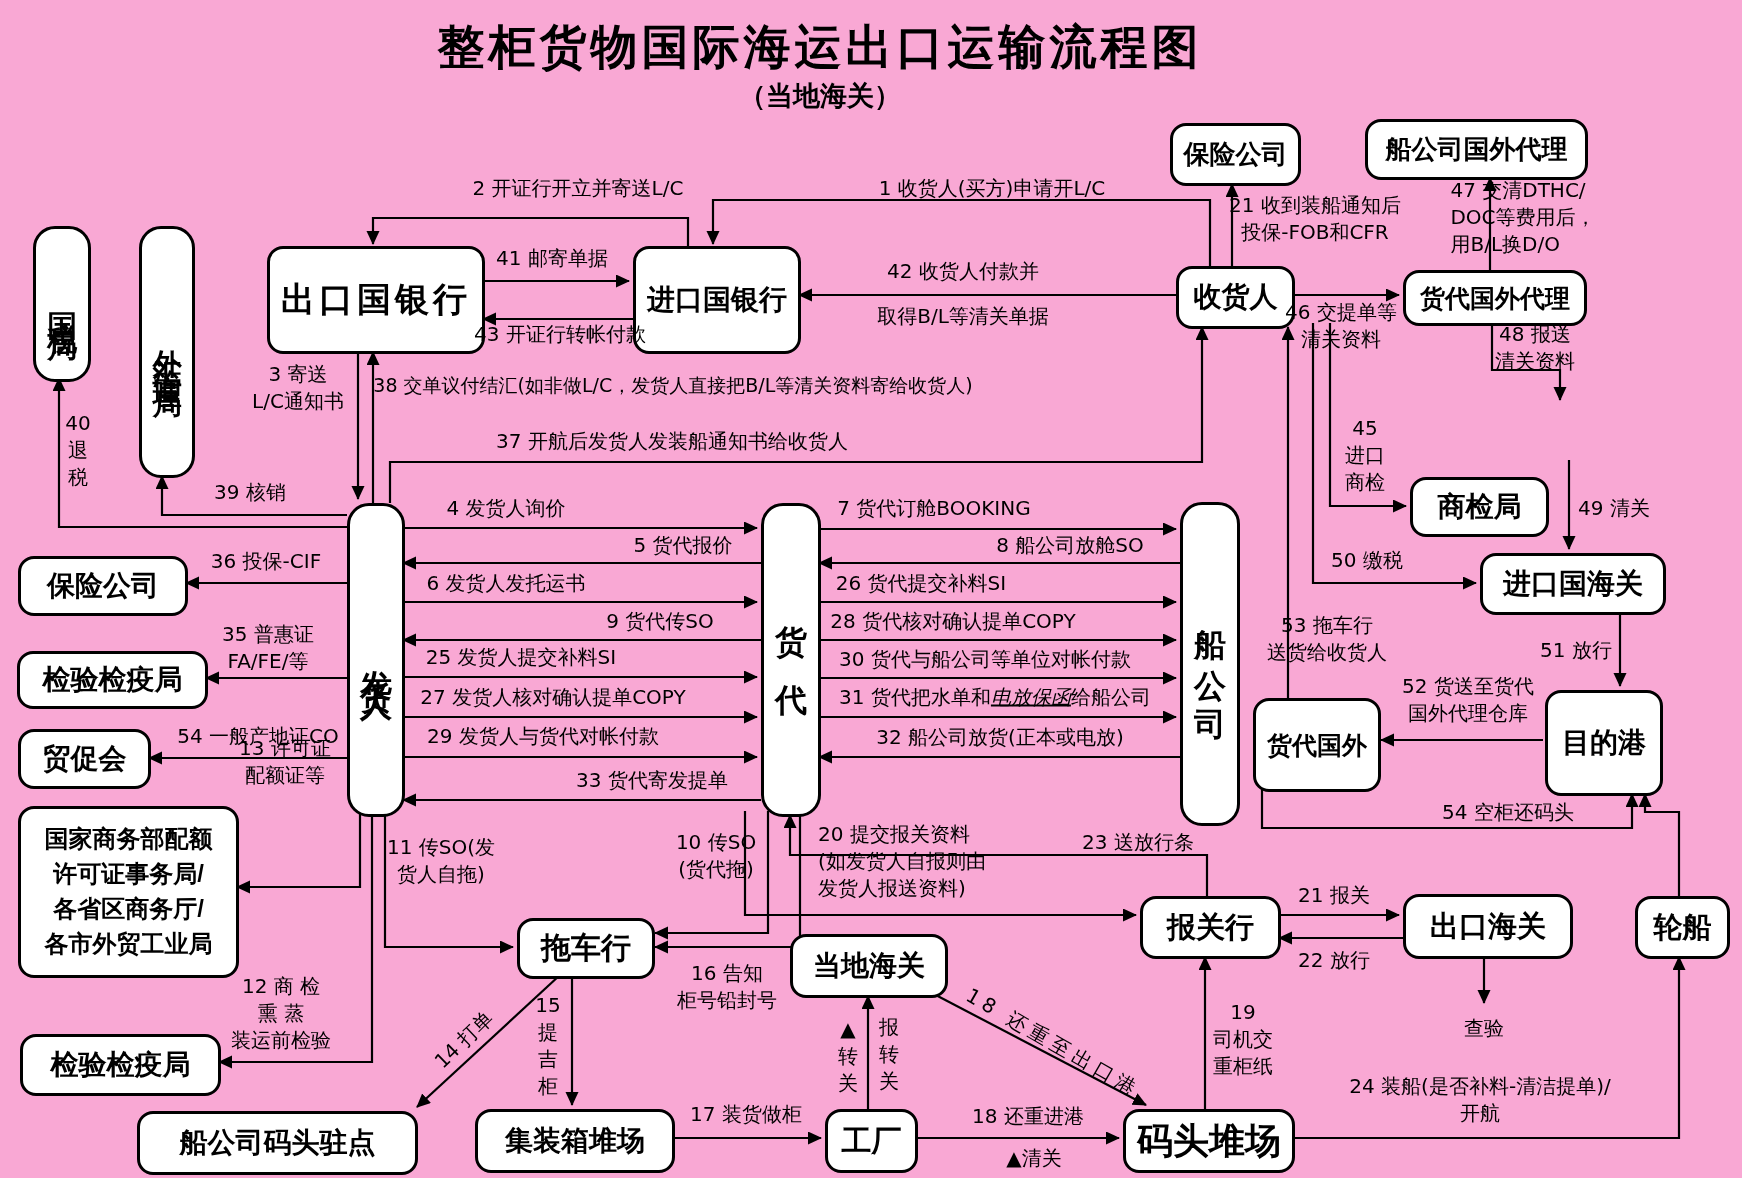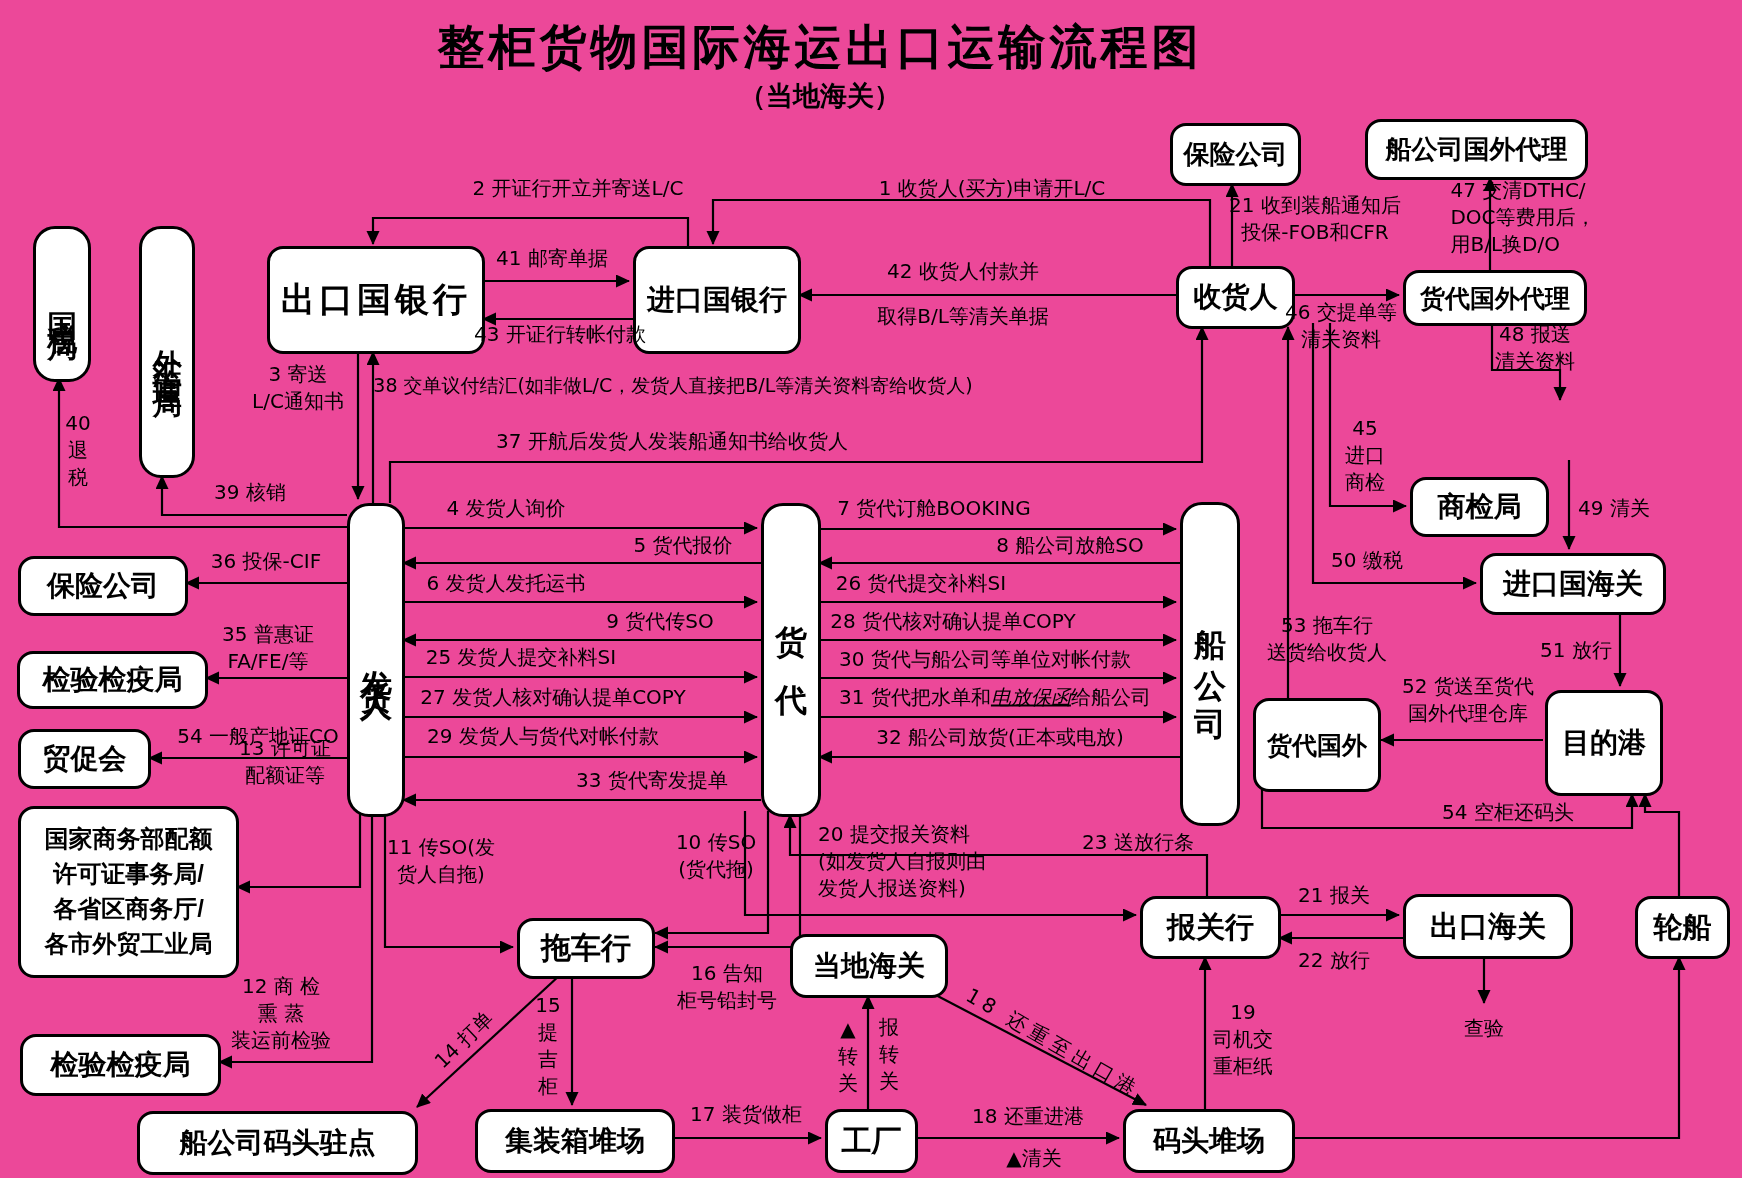--- a/index.html
+++ b/index.html
@@ -1,16 +1,16 @@
 <!DOCTYPE html>
 <html><head>
 <meta charset="utf-8">
 <style>
   html,body{margin:0;padding:0;background:#fff;}
-  #canvas{position:relative;width:1742px;height:1178px;background:#ec4899;overflow:hidden;
+  #canvas{position:relative;width:1742px;height:1178px;background:#f9a8d4;overflow:hidden;
           font-family:"Liberation Sans","DejaVu Sans",sans-serif;color:#000;}
   #arrows{position:absolute;left:0;top:0;width:1742px;height:1178px;}
   #arrows polyline{fill:none;stroke:#000;stroke-width:2.2px;}
   .box{position:absolute;border:3px solid #000;border-radius:16px;background:#fff;
        display:flex;align-items:center;justify-content:center;font-weight:700;
        text-align:center;line-height:1.15;white-space:pre-line;z-index:2;}
   .v{writing-mode:vertical-rl;text-orientation:upright;border-radius:22px;letter-spacing:10px;}
   .lbl{position:absolute;transform:translate(-50%,-50%);white-space:pre-line;text-align:center;
        font-size:20px;line-height:1.35;z-index:3;font-family:"DejaVu Sans","Liberation Sans",sans-serif;}
   .lbl.small{font-size:19px;}
@@ -119,21 +119,21 @@
 各市外贸工业局</div>
   <div class="box" style="left:20px;top:1034px;width:195px;height:56px;font-size:28px">检验检疫局</div>
   <div class="box" style="left:137px;top:1111px;width:275px;height:58px;font-size:28px">船公司码头驻点</div>
   <div class="box" style="left:517px;top:918px;width:132px;height:55px;font-size:30px">拖车行</div>
   <div class="box" style="left:475px;top:1109px;width:194px;height:58px;font-size:28px">集装箱堆场</div>
   <div class="box" style="left:825px;top:1109px;width:87px;height:58px;font-size:30px">工厂</div>
   <div class="box" style="left:790px;top:934px;width:152px;height:58px;font-size:28px">当地海关</div>
   <div class="box" style="left:1140px;top:896px;width:135px;height:57px;font-size:29px">报关行</div>
   <div class="box" style="left:1403px;top:894px;width:164px;height:59px;font-size:29px">出口海关</div>
   <div class="box" style="left:1635px;top:896px;width:89px;height:57px;font-size:29px">轮船</div>
-  <div class="box" style="left:1123px;top:1109px;width:166px;height:58px;font-size:28px">码头堆场</div>
+  <div class="box" style="left:1123px;top:1109px;width:166px;height:58px;font-size:36px">码头堆场</div>
 
   <div class="lbl" style="left:992px;top:188px">1 收货人(买方)申请开L/C</div>
   <div class="lbl" style="left:578px;top:188px">2 开证行开立并寄送L/C</div>
   <div class="lbl" style="left:552px;top:258px">41 邮寄单据</div>
   <div class="lbl" style="left:963px;top:271px">42 收货人付款并</div>
   <div class="lbl" style="left:963px;top:316px">取得B/L等清关单据</div>
   <div class="lbl" style="left:560px;top:334px">43 开证行转帐付款</div>
   <div class="lbl" style="left:298px;top:388px">3 寄送
 L/C通知书</div>
   <div class="lbl small" style="left:673px;top:386px">38 交单议付结汇(如非做L/C，发货人直接把B/L等清关资料寄给收货人)</div>
@@ -192,20 +192,21 @@
 货人自拖)</div>
   <div class="lbl left" style="left:902px;top:861px">20 提交报关资料
 (如发货人自报则由
 发货人报送资料)</div>
   <div class="lbl" style="left:1138px;top:842px">23 送放行条</div>
   <div class="lbl" style="left:1334px;top:895px">21 报关</div>
   <div class="lbl" style="left:1334px;top:960px">22 放行</div>
   <div class="lbl" style="left:1243px;top:1039px">19
 司机交
 重柜纸</div>
+  <div class="lbl" style="left:1480px;top:1100px">24 装船(是否补料-清洁提单)/开航</div>
   <div class="lbl" style="left:746px;top:1114px">17 装货做柜</div>
   <div class="lbl" style="left:1028px;top:1116px">18 还重进港</div>
   <div class="lbl" style="left:1034px;top:1158px">▲清关</div>
   <div class="lbl" style="left:548px;top:1046px">15
 提
 吉
 柜</div>
   <div class="lbl" style="left:727px;top:987px">16 告知
 柜号铅封号</div>
   <div class="lbl" style="left:464px;top:1040px;transform:translate(-50%,-50%) rotate(-44deg)">14 打单</div>

